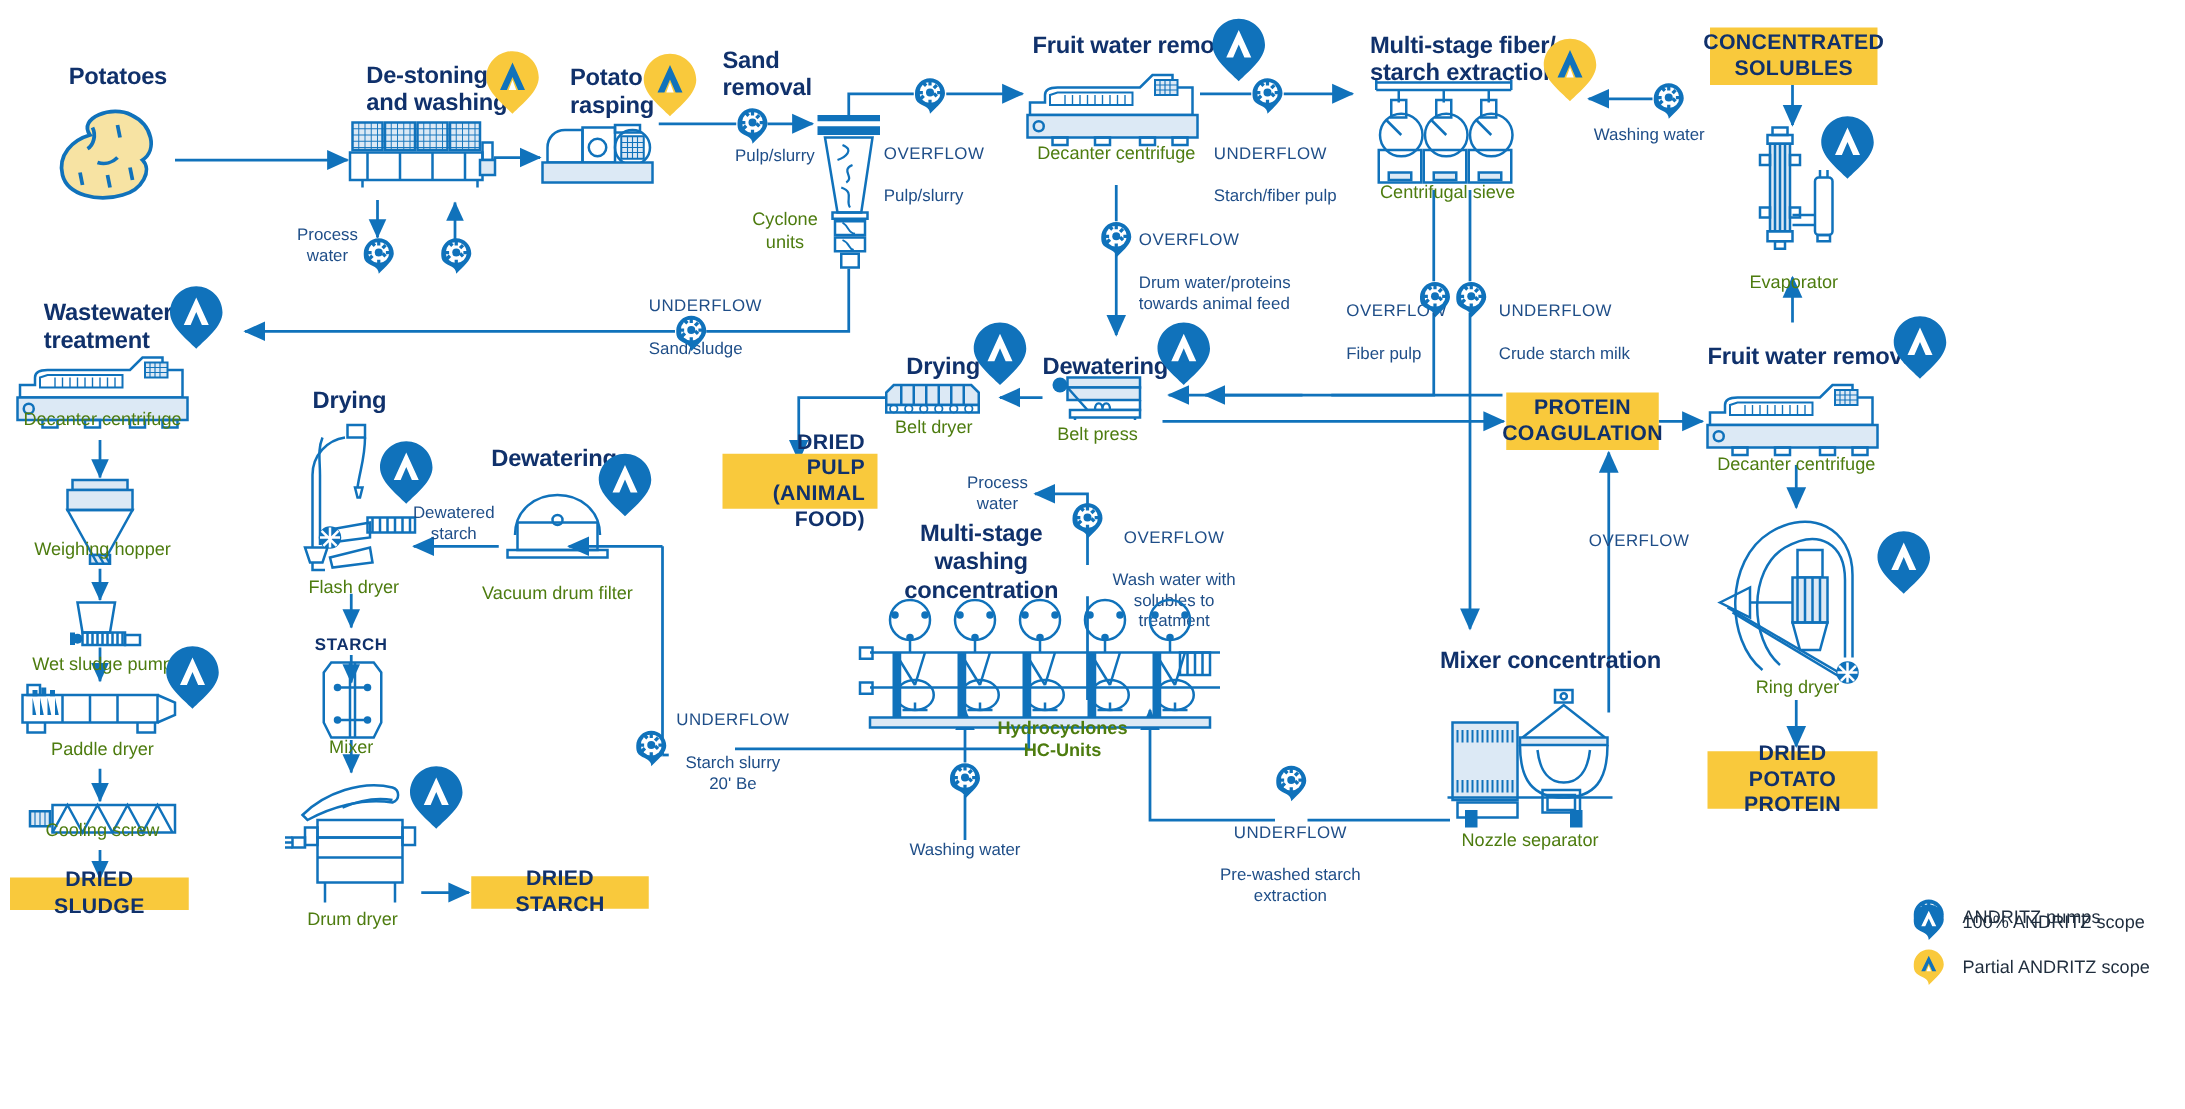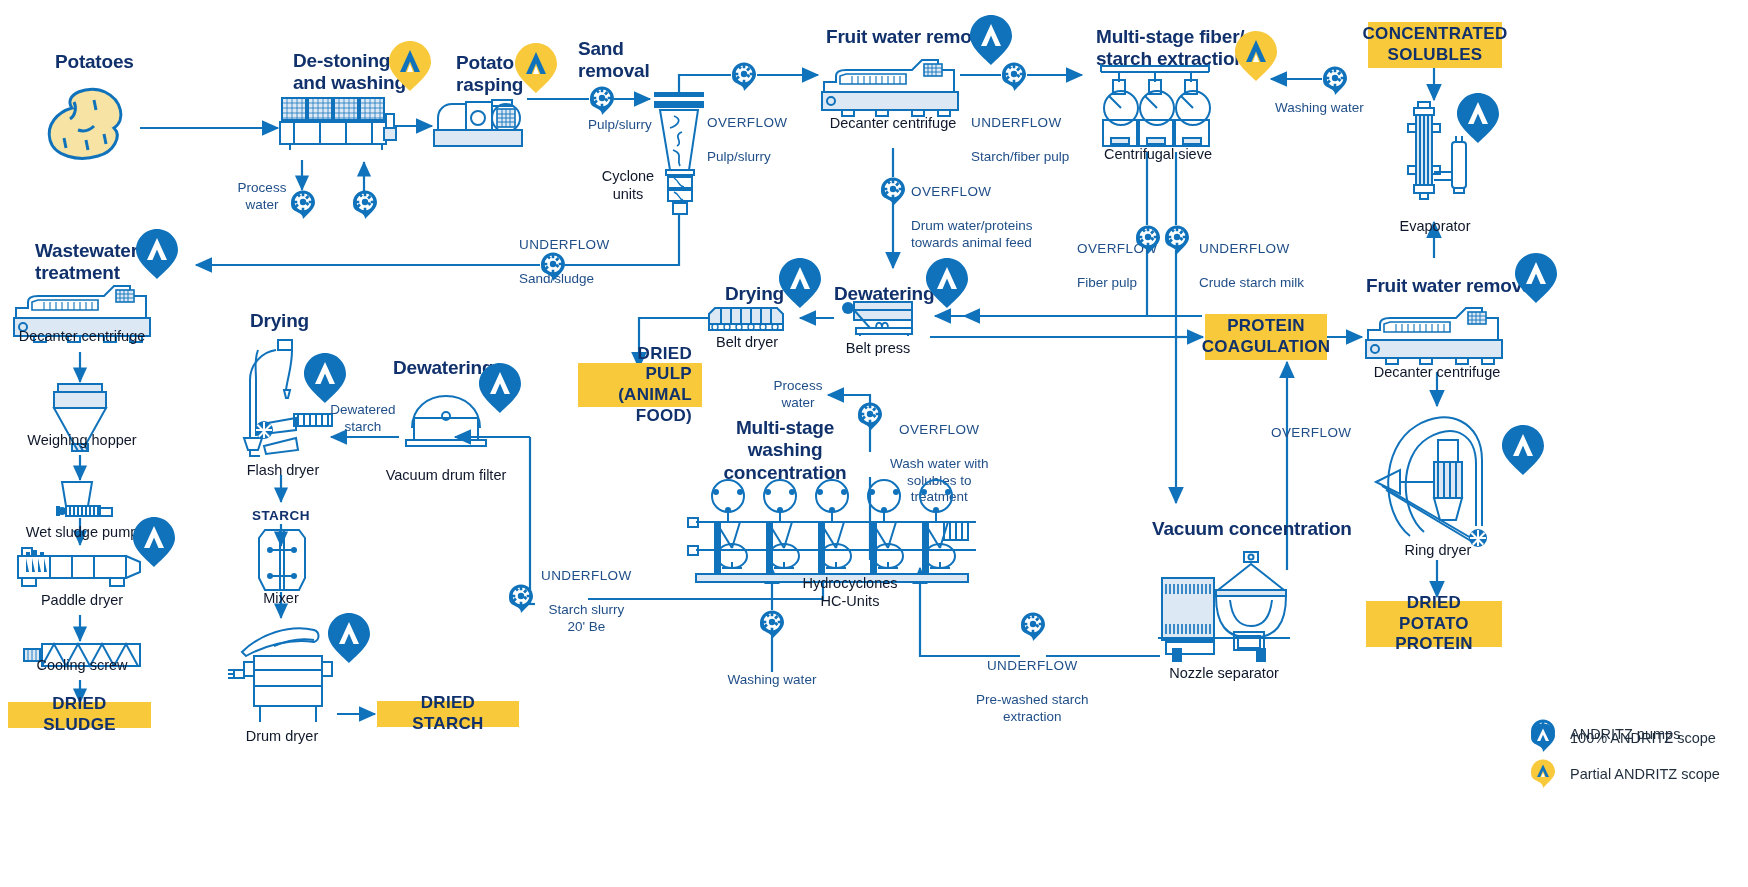--- a/index.html
+++ b/index.html
@@ -11,21 +11,21 @@
   }
   #stage { position:absolute; left:0; top:0; width:1748px; height:887px; }
   svg.wires { position:absolute; left:0; top:0; width:1748px; height:887px; pointer-events:none; }
 
   
   .hdr {
     position:absolute; font-weight:bold; font-size:19px; line-height:1.18;
     color:#10316b; letter-spacing:-0.2px; white-space:pre-line; text-align:left;
   }
   .cap {
-    position:absolute; font-size:14.5px; color:#0f172a; line-height:1.22;
+    position:absolute; font-size:14.5px; color:#4d7c0f; line-height:1.22;
     text-align:center; white-space:pre-line;
   }
   .flowlbl {
     position:absolute; font-size:13.5px; color:#1f4e88; line-height:1.25;
     white-space:pre-line;
   }
   .flowlbl .cap1 { letter-spacing:0.4px; }
   .ybox {
     position:absolute; background:#f9c93c; color:#10316b;
     font-weight:bold; font-size:17px; letter-spacing:0.3px;
@@ -783,21 +783,21 @@
           <circle cx="144" cy="32" r="3"></circle>
         <circle cx="184" cy="14" r="3"></circle>
           <circle cx="208" cy="14" r="3"></circle>
           <circle cx="196" cy="32" r="3"></circle>
         <circle cx="236" cy="14" r="3"></circle>
           <circle cx="260" cy="14" r="3"></circle>
           <circle cx="248" cy="32" r="3"></circle>
       </g>
     </svg>
   </div>
-  <div class="cap" style="left:784px; top:575px; width:132px;">Hydrocyclones
+  <div class="cap" style="left:784px; top:575px; width:132px;font-weight:bold;">Hydrocyclones
 HC-Units</div>
 
   <div class="flowlbl" style="left:541px; top:551px; text-align:center;">
     <span class="cap1">UNDERFLOW</span><br>
     <span>Starch slurry
 20' Be</span>
   </div>
   <div class="pin" style="left:508px; top:584px; width:26px; height:30px;">
     <svg width="26" height="30" viewBox="0 0 26 30">
       <path d="M13,0.6 C19.6,0.6 25,6 25,12.6 C25,18 19,23 13,29 C13,23 7,23 3,19.5 C1,17.7 1,15 1,12.6 C1,6 6.4,0.6 13,0.6 Z" fill="#1072bb"></path>
@@ -819,21 +819,21 @@
         <path d="M6.6,5.1 l1.9,-1.9 l2.4,2.4 l-1.9,1.9 z M15.1,13.6 l1.9,-1.9 l2.4,2.4 l-1.9,1.9 z M17.5,5.1 l1.9,1.9 l-2.4,2.4 l-1.9,-1.9 z M7.0,13.6 l1.9,1.9 l-2.4,2.4 l-1.9,-1.9 z"></path>
       </g>
     </svg>
   </div>
   <div class="flowlbl" style="left:724px; top:672px; width:96px; text-align:center;">Washing water</div>
 
   <div class="ybox" style="left:1205px; top:314px; width:122px; height:46px;">PROTEIN
 COAGULATION</div>
   <div class="flowlbl" style="left:1271px; top:425px; letter-spacing:0.4px;">OVERFLOW</div>
 
-  <div class="hdr" style="left:1152px; top:518px;">Vacuum concentration</div>
+  <div class="hdr" style="left:1152px; top:518px;">Mixer concentration</div>
   <div class="eq" style="left:1158px; top:550px;">
     <svg width="134" height="108" viewBox="0 0 134 108">
       <g fill="none" stroke="#1072bb" stroke-width="2">
         <rect x="86" y="2" width="14" height="10"></rect>
         <circle cx="93" cy="7" r="2.5"></circle>
         <path d="M60,40 L93,14 L126,40"></path>
         <rect x="58" y="40" width="70" height="6" fill="#dce9f5"></rect>
         <path d="M58,46 C58,74 68,88 93,88 C118,88 128,74 128,46"></path>
         <path d="M72,50 C74,68 82,76 93,76 C104,76 112,68 114,50"></path>
         <rect x="76" y="82" width="30" height="18"></rect>

